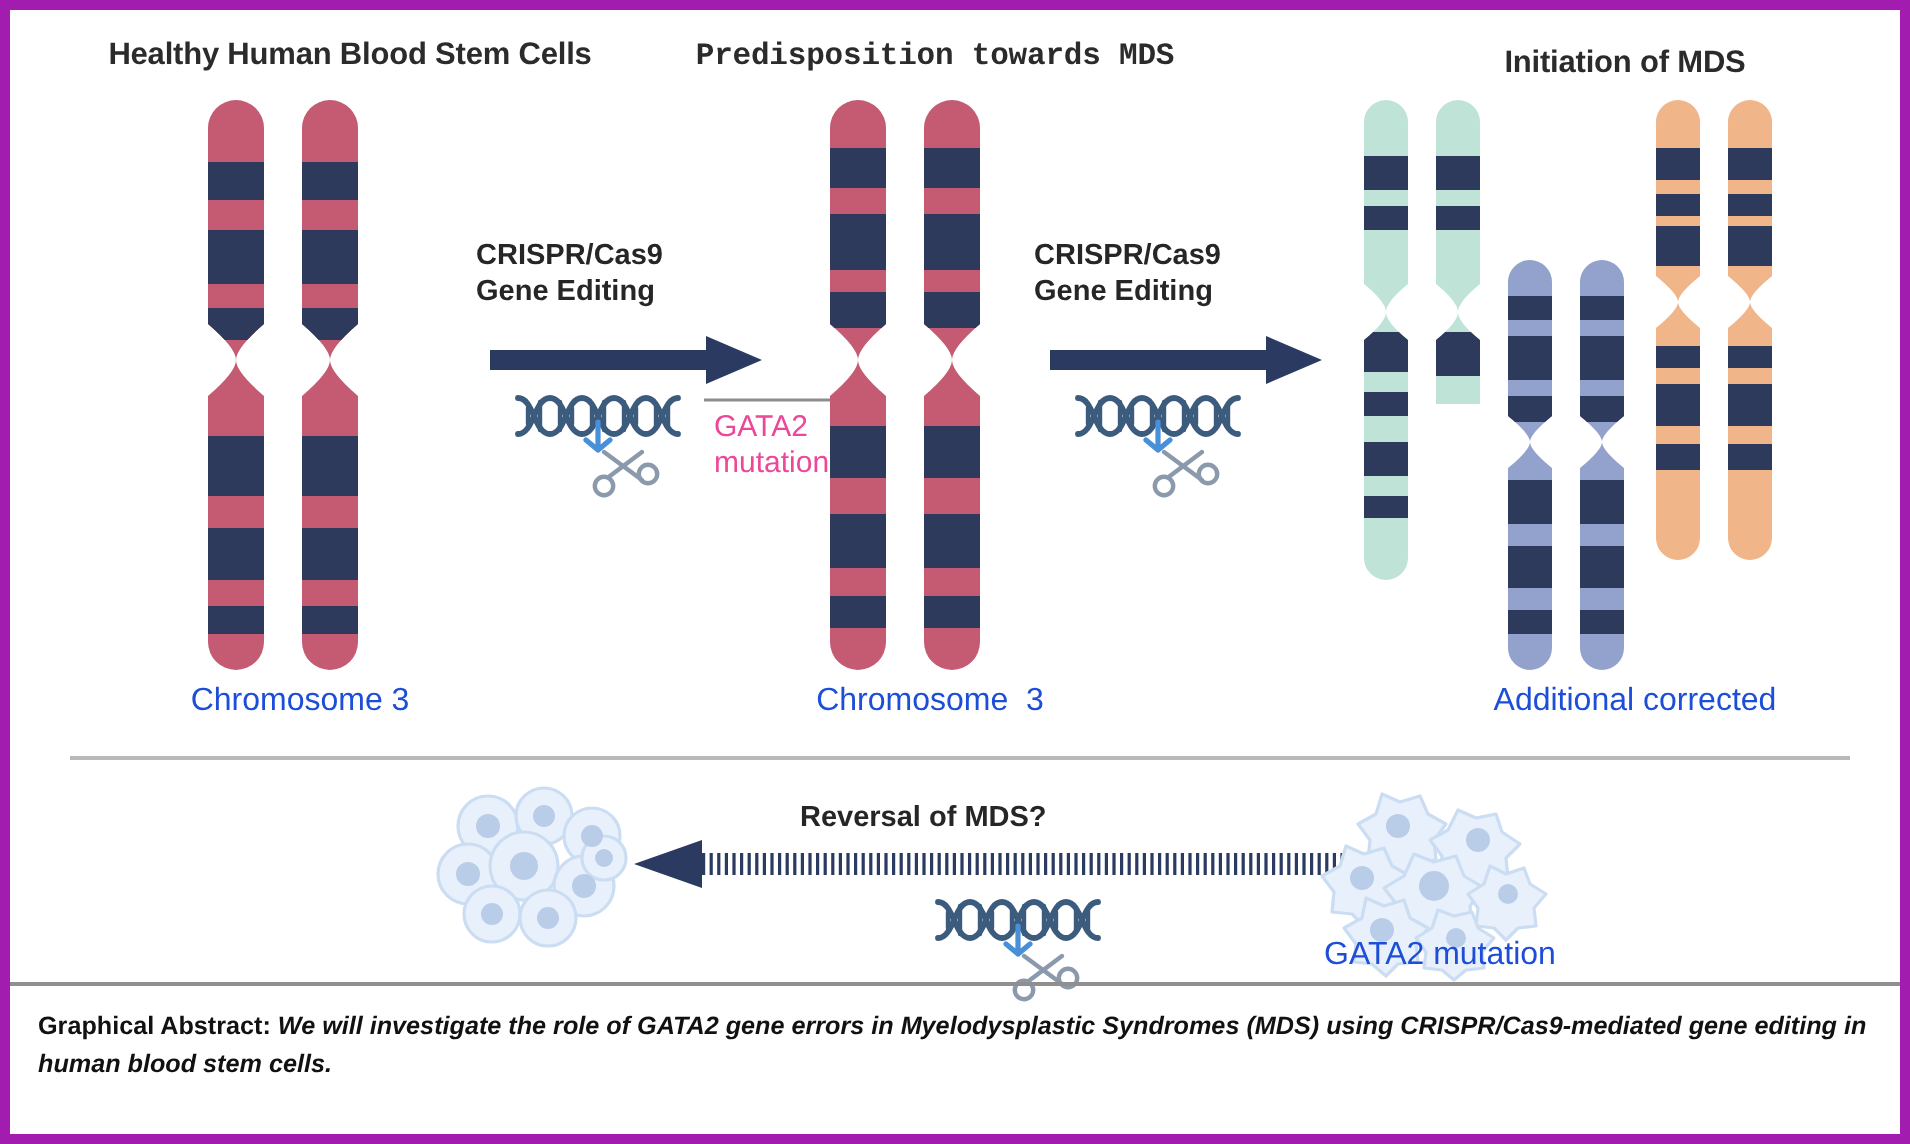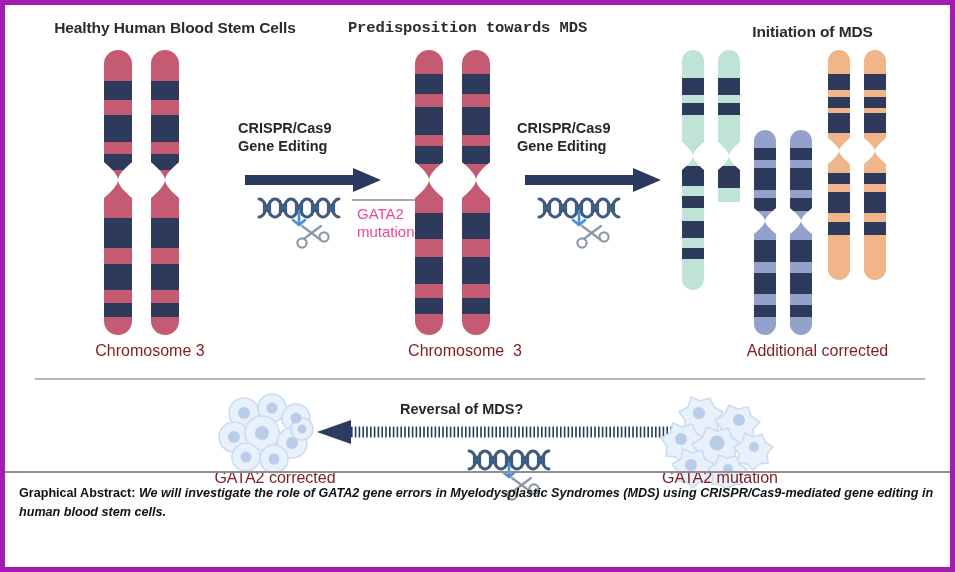--- a/index.html
+++ b/index.html
@@ -20,21 +20,21 @@
     font-weight: bold;
     font-size: 15.5px;
     color: #2b2b2b;
     text-align: center;
     letter-spacing: -0.1px;
     white-space: nowrap;
   }
   .caption-label {
     position: absolute;
     font-size: 16px;
-    color: #7f1d1d;
+    color: #1d4ed8;
     text-align: center;
     white-space: pre;
   }
   .arrow-label {
     position: absolute;
     font-weight: bold;
     font-size: 14.5px;
     color: #262626;
     text-align: left;
     line-height: 1.22;
@@ -50,21 +50,21 @@
   .divider {
     position: absolute;
     background: #b9b9b9;
     height: 2px;
   }
   .caption-box {
     position: absolute;
     left: 0; right: 0; bottom: 0;
     border-top: 2px solid #8f8f8f;
     padding: 11px 14px 0 14px;
-    height: 96px;
+    height: 76px;
   }
   .caption-text {
     font-size: 12.6px;
     line-height: 1.5;
     color: #111111;
     font-style: italic;
     font-weight: bold;
   }
   .caption-text .lead {
     font-style: normal;
@@ -345,21 +345,20 @@
       <circle cx="82" cy="25" r="5.5"></circle>
       <circle cx="20" cy="44" r="6"></circle>
       <circle cx="48" cy="40" r="7"></circle>
       <circle cx="78" cy="50" r="6"></circle>
       <circle cx="32" cy="64" r="5.5"></circle>
       <circle cx="60" cy="66" r="5.5"></circle>
       <circle cx="88" cy="36" r="4.5"></circle>
     </g>
   </svg>
 
-  <div class="caption-label" style="left:180px; top:464px; width:180px;">GATA2 corrected</div>
 
   <div class="arrow-label" style="left:395px; top:396px; width:240px;">Reversal of MDS?</div>
 
   <svg class="icon-svg" style="left:312px; top:415px;" width="380" height="24" viewBox="0 0 380 24">
     <path d="M380,8 L34,8 L34,0 L0,12 L34,24 L34,16 L380,16 Z" fill="#2B3A60" opacity="0"></path>
     <path d="M34,0 L0,12 L34,24 Z" fill="#2B3A60"></path>
     <line x1="34" y1="12" x2="380" y2="12" stroke="#2B3A60" stroke-width="11" stroke-dasharray="1.6 2.2"></line>
   </svg>
 
   <svg class="icon-svg" style="left:460px; top:440px;" width="108" height="68" viewBox="0 0 108 68">

